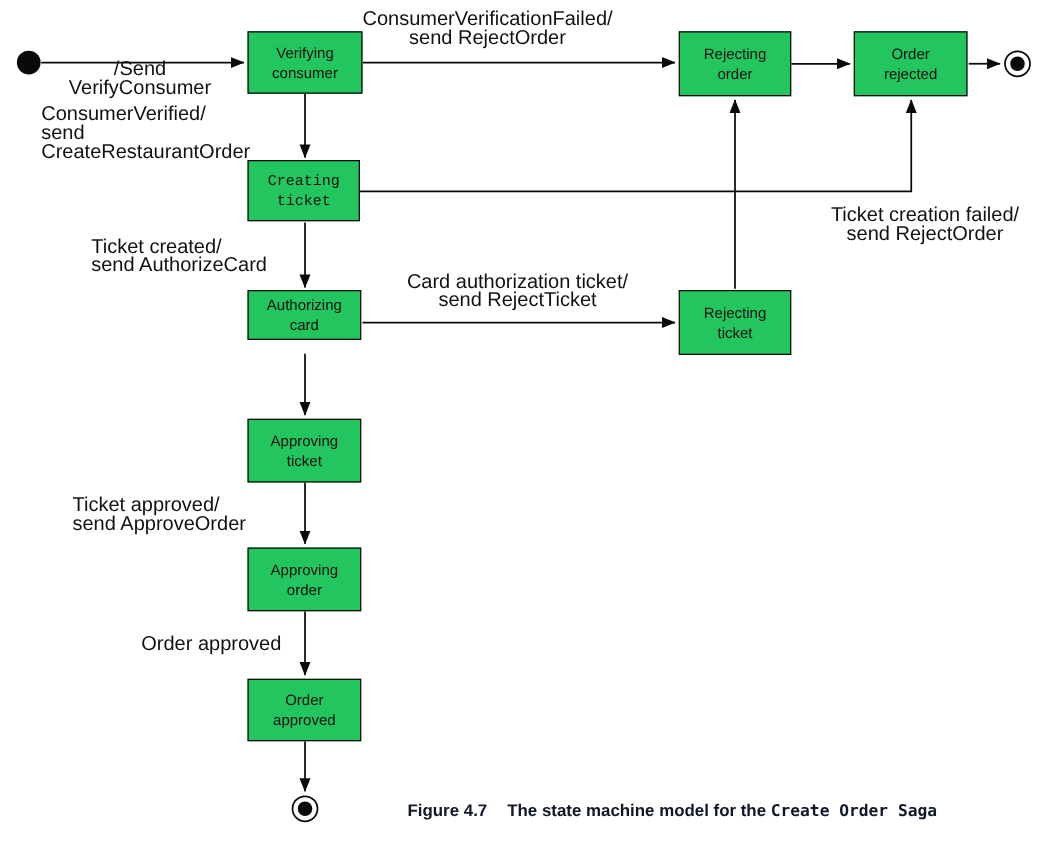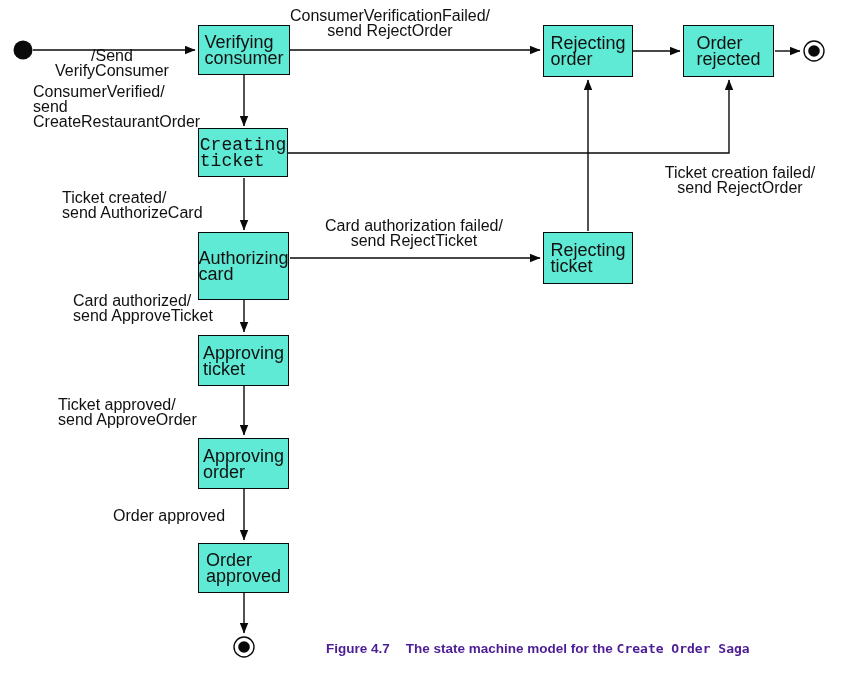--- a/index.html
+++ b/index.html
@@ -12,45 +12,46 @@
     color: #111111;
     overflow: hidden;
   }
   .wires {
     position: absolute;
     left: 0; top: 0;
     pointer-events: none;
   }
   .state {
     position: absolute;
-    background: #5eead4;
+    background: #22c55e;
     border: 1.8px solid #0a0a0a;
     box-sizing: border-box;
     display: flex;
     align-items: center;
     justify-content: center;
-    font-size: 18px;
+    text-align: center;
+    font-size: 12px;
     line-height: 16px;
     white-space: pre-line;
   }
   .edge-label {
     position: absolute;
     font-size: 16px;
     line-height: 15px;
     white-space: pre-line;
   }
   .ta-r { text-align: left; }
   .ta-c { text-align: center; }
   .caption {
     position: absolute;
     left: 326px;
     top: 641px;
     font-size: 13.5px;
     font-weight: bold;
-    color: #4c1d95;
+    color: #0f172a;
     white-space: nowrap;
   }
   .caption .fig-num { margin-right: 16px; }
   .caption .fig-code {
     font-family: "DejaVu Sans Mono", "Liberation Mono", monospace;
     font-size: 13px;
   }
 </style>
 </head>
 <body>
@@ -96,44 +97,42 @@
   </svg>
 
   <div class="state" style="left:198px; top:25px;  width:92px; height:50px;">Verifying
 consumer</div>
   <div class="state" style="left:543px; top:25px;  width:90px; height:52px;">Rejecting
 order</div>
   <div class="state" style="left:683px; top:25px;  width:91px; height:52px;">Order
 rejected</div>
   <div class="state" style="left:198px; top:128px; width:90px; height:49px;font-family:Liberation Mono, monospace;">Creating
 ticket</div>
-  <div class="state" style="left:198px; top:232px; width:91px; height:68px;">Authorizing
+  <div class="state" style="left:198px; top:232px; width:91px; height:40px;">Authorizing
 card</div>
   <div class="state" style="left:543px; top:232px; width:90px; height:52px;">Rejecting
 ticket</div>
   <div class="state" style="left:198px; top:335px; width:91px; height:51px;">Approving
 ticket</div>
   <div class="state" style="left:198px; top:438px; width:91px; height:51px;">Approving
 order</div>
   <div class="state" style="left:198px; top:543px; width:91px; height:50px;">Order
 approved</div>
 
   <div class="edge-label ta-c" style="left:32px;  top:28px;  width:160px;margin-top:20px;">/Send VerifyConsumer</div>
   <div class="edge-label ta-c" style="left:285px; top:8px;   width:210px;">ConsumerVerificationFailed/
 send RejectOrder</div>
   <div class="edge-label ta-r" style="left:33px;  top:84px;  width:200px;">ConsumerVerified/
 send CreateRestaurantOrder</div>
-  <div class="edge-label ta-r" style="left:62px;  top:190px; width:160px;">Ticket created/
+  <div class="edge-label ta-r" style="left:73px;  top:190px; width:160px;">Ticket created/
 send AuthorizeCard</div>
-  <div class="edge-label ta-c" style="left:309px; top:218px; width:210px;">Card authorization failed/
+  <div class="edge-label ta-c" style="left:309px; top:218px; width:210px;">Card authorization ticket/
 send RejectTicket</div>
   <div class="edge-label ta-c" style="left:640px; top:165px; width:200px;">Ticket creation failed/
 send RejectOrder</div>
-  <div class="edge-label ta-r" style="left:73px;  top:293px; width:160px;">Card authorized/
-send ApproveTicket</div>
   <div class="edge-label ta-r" style="left:58px;  top:397px; width:160px;">Ticket approved/
 send ApproveOrder</div>
   <div class="edge-label ta-r" style="left:113px; top:508px; width:120px;">Order approved</div>
 
   <div class="caption">
     <span class="fig-num">Figure 4.7</span><span>The state machine model for the </span><span class="fig-code">Create Order Saga</span>
   </div>
 
 </div>
 

